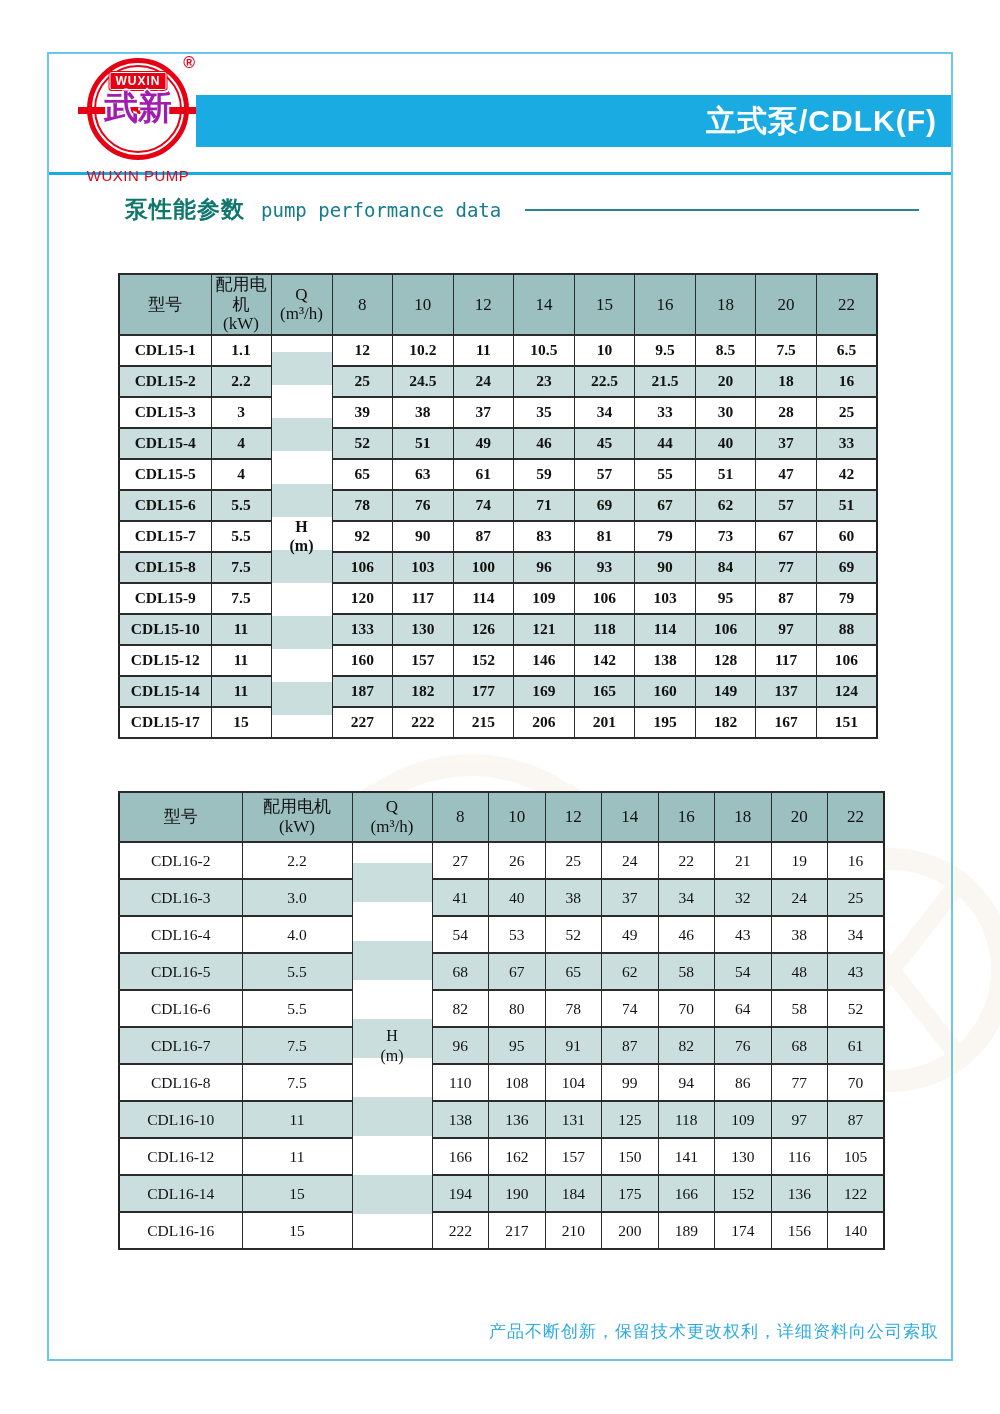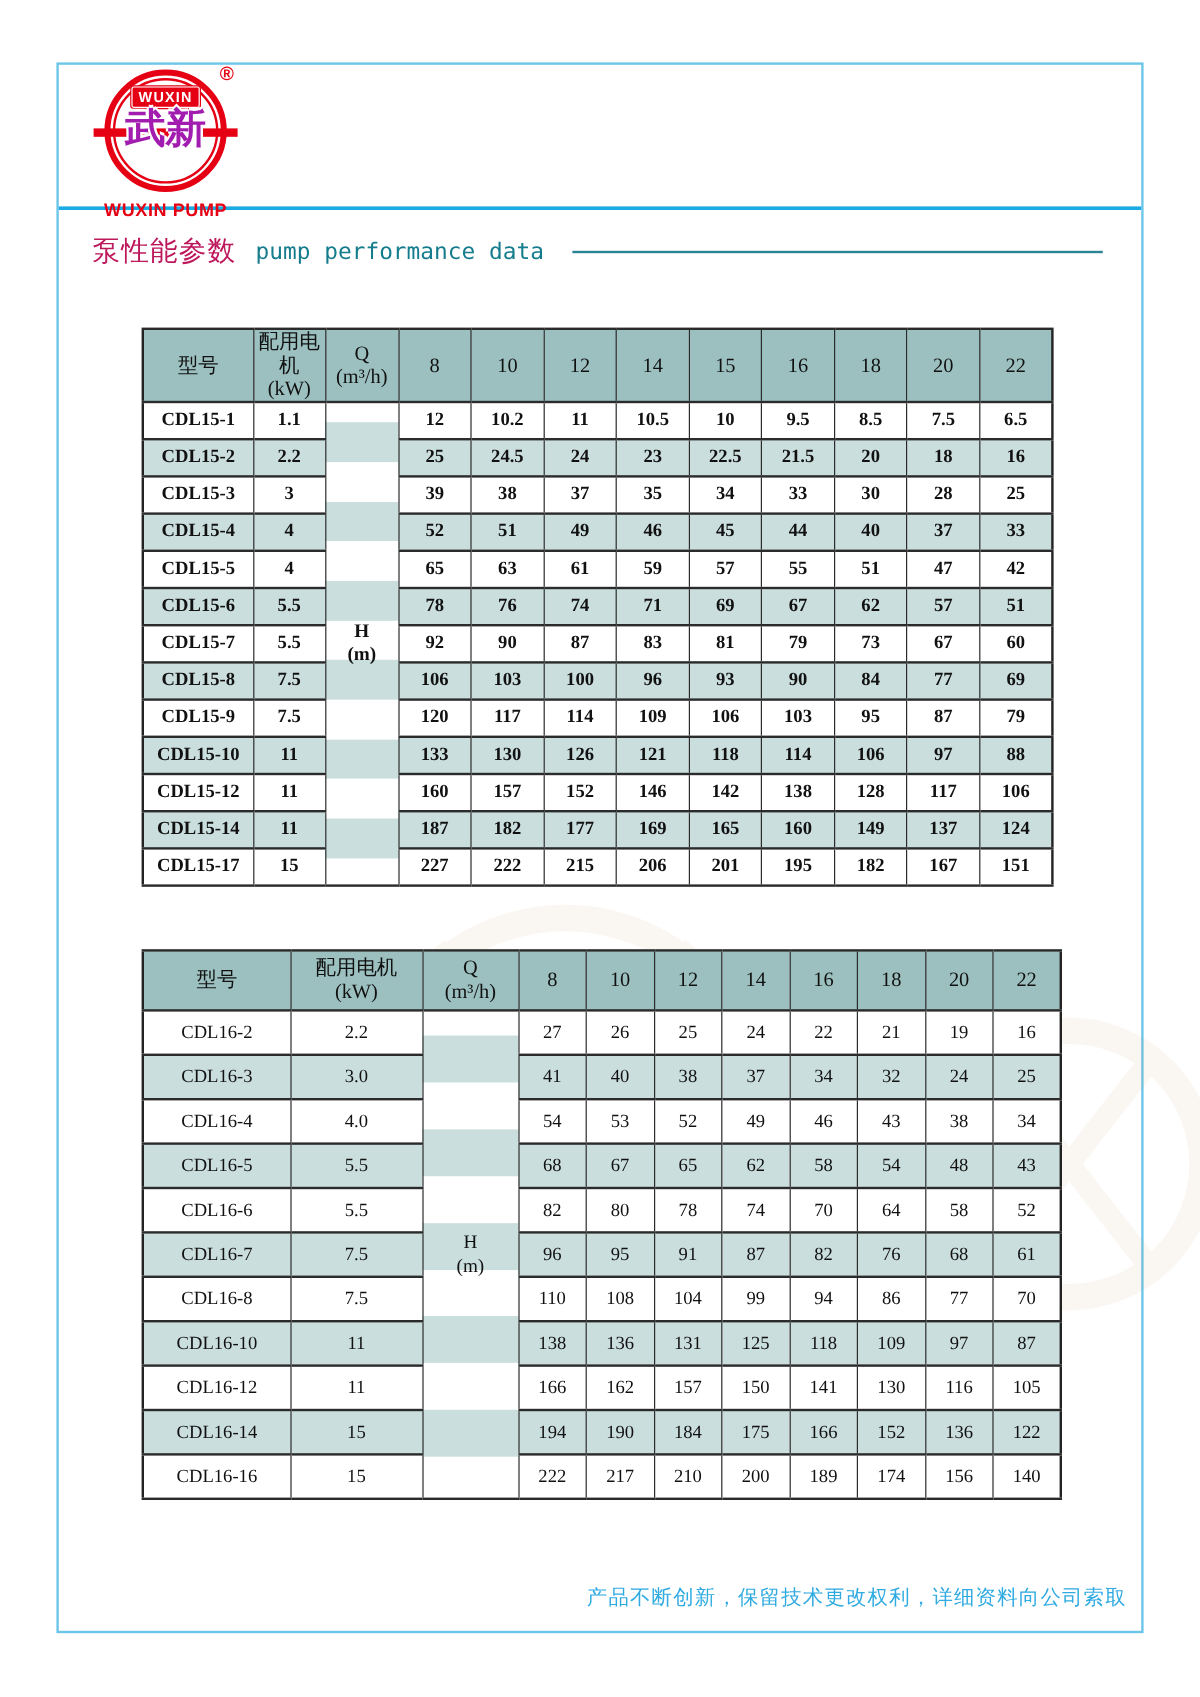--- a/index.html
+++ b/index.html
@@ -40,28 +40,28 @@
     padding:1px 5px; border:1px solid #ffffff; box-shadow:0 0 0 1px #e60014; border-radius:2px;
     font-family:"Liberation Sans", sans-serif;
   }
   .logo-hanzi {
     position:absolute; top:26px; left:0; width:100%; text-align:center; z-index:2;
     color:#a21caf; font-size:34px; font-weight:bold; line-height:38px;
     font-family:"Liberation Serif", serif;
     text-shadow:-2px 0 0 #fff, 2px 0 0 #fff, 0 -2px 0 #fff, 0 2px 0 #fff;
   }
   .logo-reg { position:absolute; right:18px; top:-4px; color:#e60014; font-size:16px; font-weight:bold; }
-  .logo-caption { margin-top:7px; color:#e60014; font-size:15px; font-weight:bold; letter-spacing:0.5px; }
+  .logo-caption { margin-top:7px; color:#e60014; font-size:15px; font-weight:normal; letter-spacing:0.5px; }
 
   
   .section-head {
     position:absolute; left:28px; top:140px; width:858px;
     display:flex; align-items:center; gap:16px;
   }
-  .section-title-zh { color:#be185d; font-size:23px; font-weight:normal; letter-spacing:1px; white-space:nowrap; }
+  .section-title-zh { color:#0f766e; font-size:23px; font-weight:bold; letter-spacing:1px; white-space:nowrap;margin-left:48px; }
   .section-title-en { color:#147c8c; font-size:19px; font-family:"DejaVu Sans Mono", monospace; white-space:nowrap;text-align:center; }
   .section-rule { flex:1; height:0; border-top:2px solid #2a8496; margin-left:8px; margin-right:16px; }
 
   
   .table-wrap { position:absolute; }
   .t1-wrap { left:69px; top:219px; }
   .t2-wrap { left:69px; top:737px; }
 
   table.ptable { border-collapse:collapse; table-layout:fixed; background:#ffffff; }
   .ptable th, .ptable td {
@@ -123,20 +123,23 @@
     <div class="logo">
       <div class="logo-circle">
         <div class="logo-bar"></div>
         <div class="logo-wuxin-box">WUXIN</div>
         <div class="logo-hanzi">武新</div>
       </div>
       <div class="logo-reg">®</div>
       <div class="logo-caption">WUXIN PUMP</div>
     </div>
 
+    <div class="banner">
+      <span class="banner-title">立式泵/CDLK(F)</span>
+    </div>
     <div class="header-divider"></div>
 
     <div class="section-head">
       <span class="section-title-zh">泵性能参数</span>
       <span class="section-title-en">pump performance data</span>
       <span class="section-rule"></span>
     </div>
 
     <div class="table-wrap t1-wrap">
         <table class="ptable t1" style="width: 760px;">

